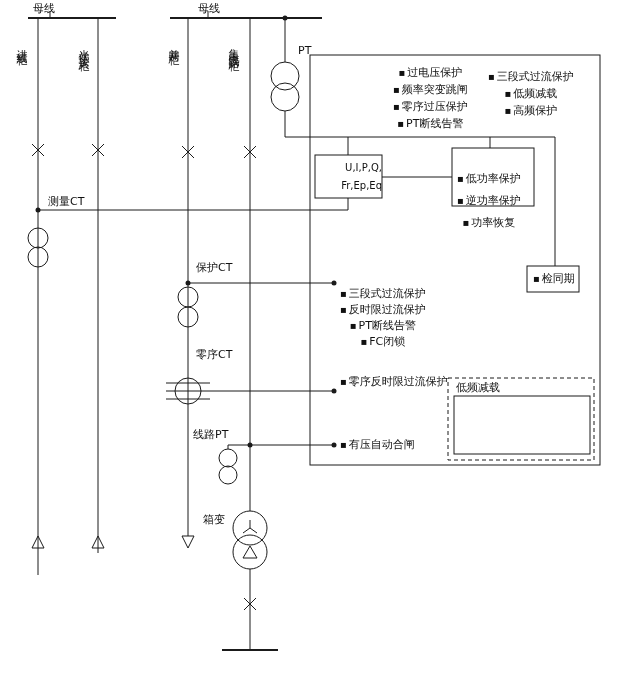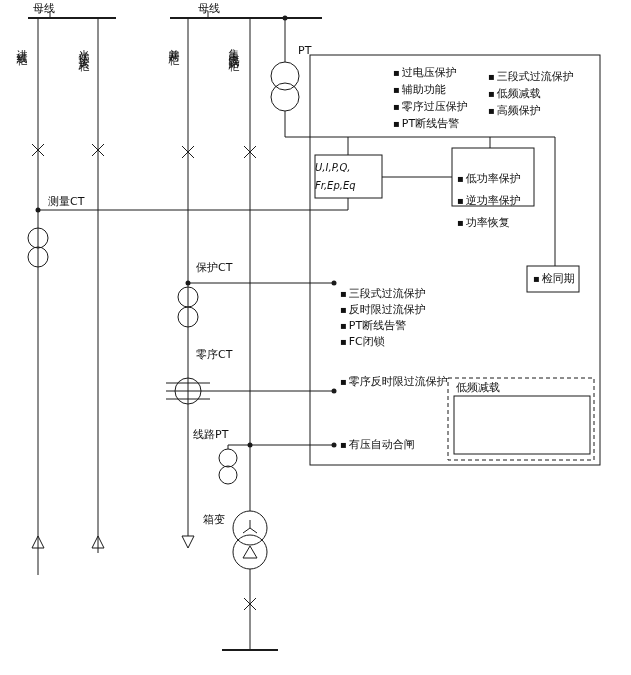--- a/index.html
+++ b/index.html
@@ -9,24 +9,24 @@
   }
   .canvas svg{position:absolute;left:0;top:0;}
   svg line,svg circle,svg rect,svg polygon,svg path{stroke:#1b1b1b;fill:none;stroke-width:1;}
   svg .thick{stroke-width:2;}
   svg .dot{fill:#1b1b1b;stroke:none;}
   svg .dashed{stroke-dasharray:4 3;}
   .lbl{position:absolute;font-size:11px;line-height:13px;white-space:nowrap;}
   .vlbl{writing-mode:vertical-rl;text-orientation:upright;letter-spacing:3px;}
   .list{position:absolute;font-size:11px;}
   .list .li{white-space:nowrap;}
-  .li{white-space:nowrap;}
+  .li{white-space:nowrap;text-align:center;}
   .bl{margin-right:2px;font-size:10px;}
-  .uipq{position:absolute;left:315px;top:159px;width:67px;text-align:left;
-        font-size:10px;line-height:18px;font-style:italic;}
+  .uipq{position:absolute;left:315px;top:159px;width:67px;text-align:right;
+        font-size:10px;line-height:18px;}
   .auxtitle{position:absolute;left:456px;top:380px;font-size:11px;}
 </style>
 </head>
 <body>
 
 <div class="canvas">
 
   <svg width="631" height="675" viewBox="0 0 631 675">
 
     <g>
@@ -172,21 +172,21 @@
   <div class="lbl" style="left:193px;top:428px">线路PT</div>
   <div class="lbl" style="left:203px;top:513px">箱变</div>
 
   <div class="uipq">
     <div>U,I,P,Q,</div>
     <div>Fr,Ep,Eq</div>
   </div>
 
   <div class="list" style="left:393px;top:64px;line-height:17px">
       <div class="li"><span class="bl">▪</span><span>过电压保护</span></div>
-      <div class="li"><span class="bl">▪</span><span>辅助功能</span></div>
+      <div class="li"><span class="bl">▪</span><span>频率突变跳闸</span></div>
       <div class="li"><span class="bl">▪</span><span>零序过压保护</span></div>
       <div class="li"><span class="bl">▪</span><span>PT断线告警</span></div>
     </div>
   <div class="list" style="left:488px;top:68px;line-height:17px">
       <div class="li"><span class="bl">▪</span><span>三段式过流保护</span></div>
       <div class="li"><span class="bl">▪</span><span>低频减载</span></div>
       <div class="li"><span class="bl">▪</span><span>高频保护</span></div>
     </div>
   <div class="list" style="left:457px;top:168px;line-height:22px">
       <div class="li"><span class="bl">▪</span><span>低功率保护</span></div>

